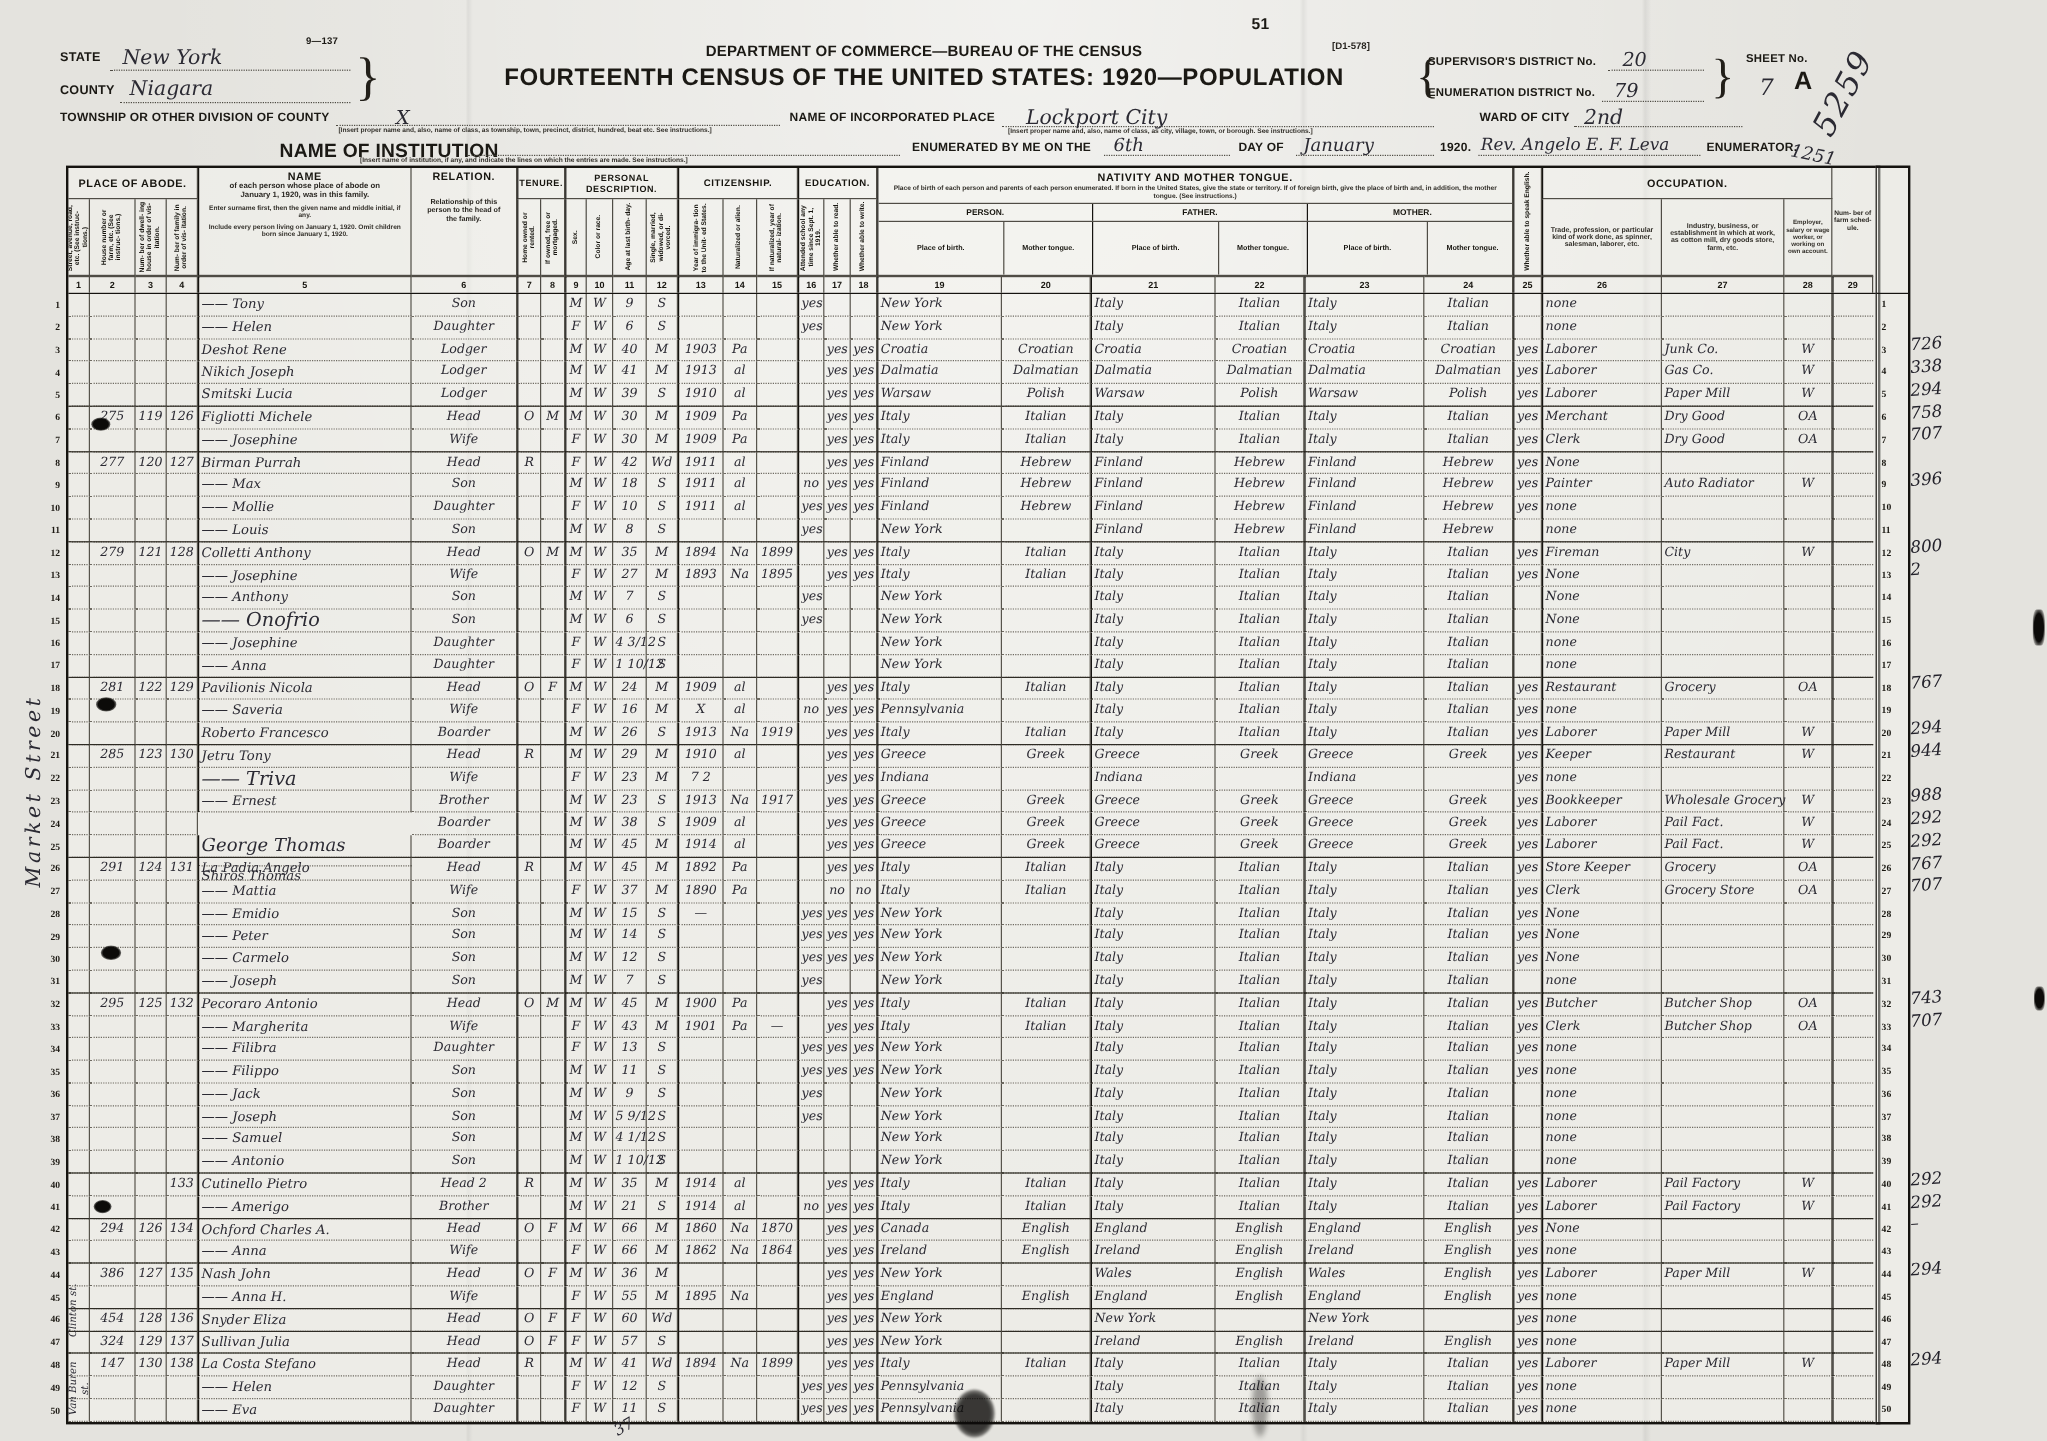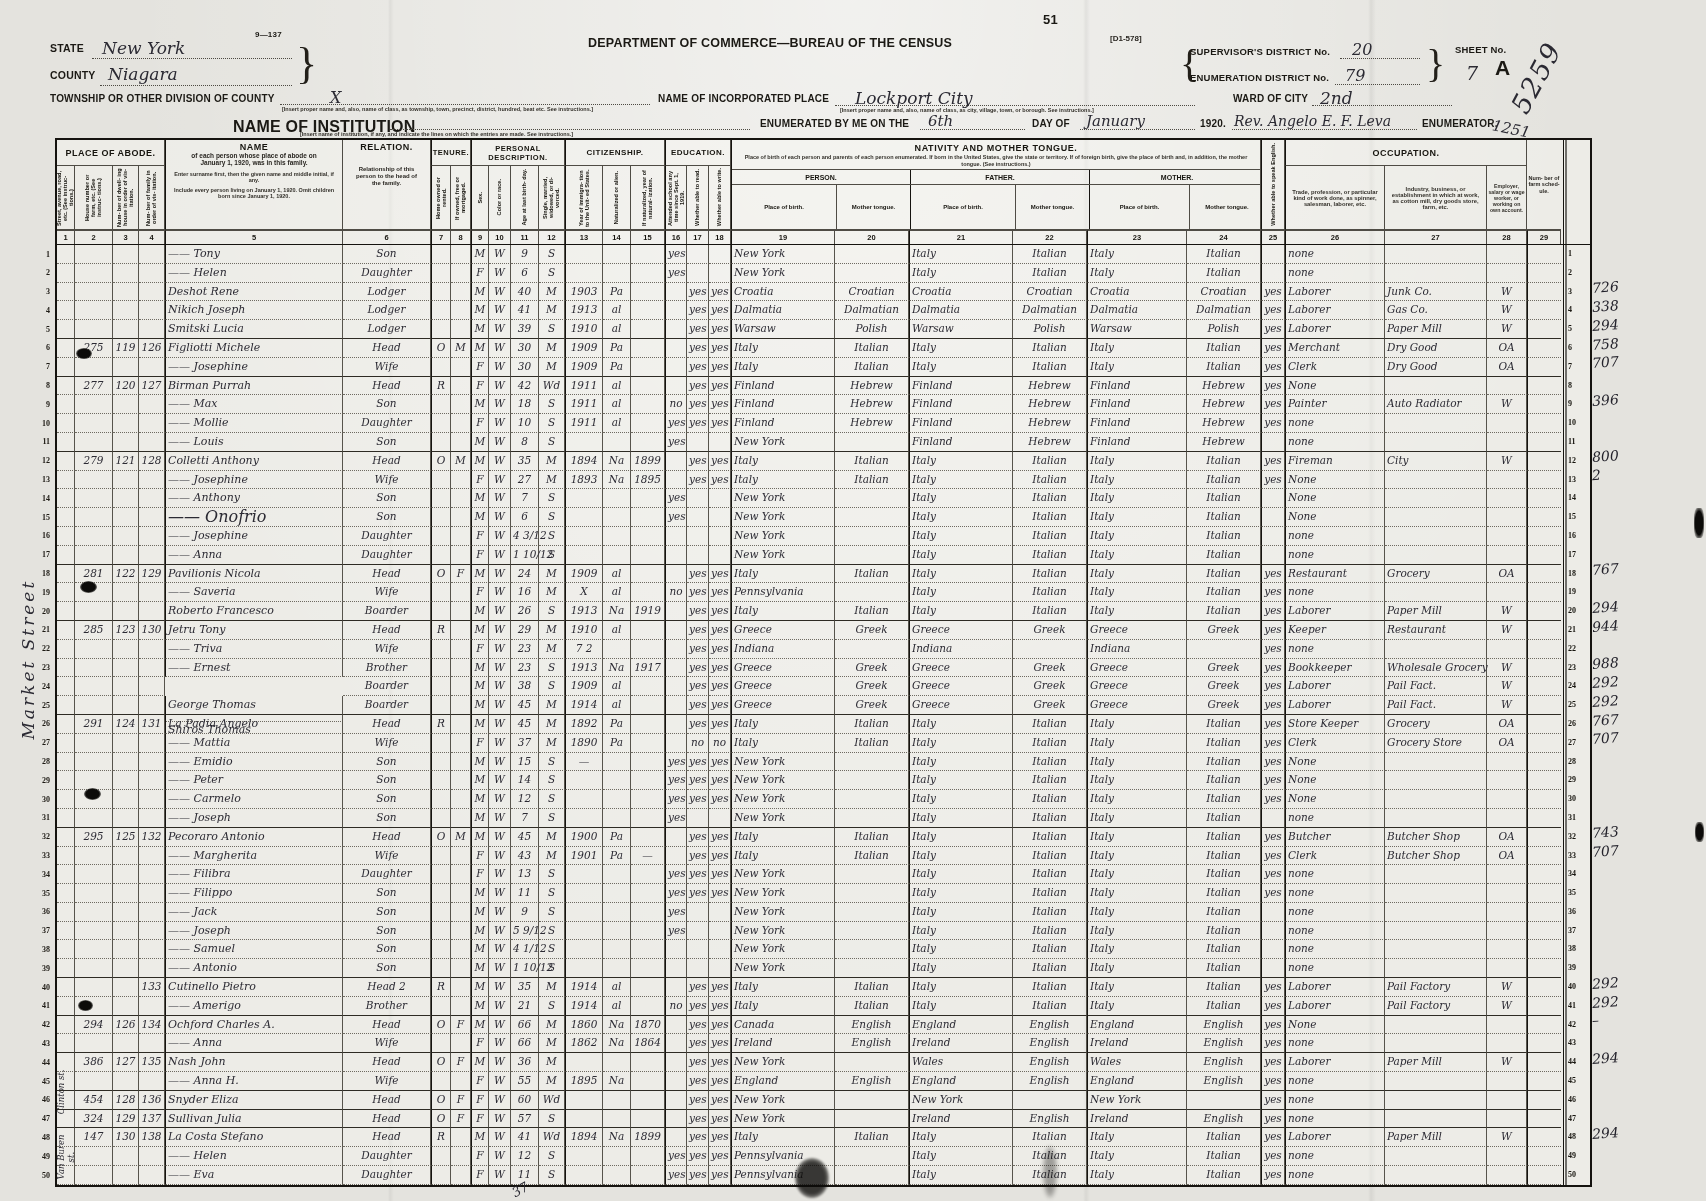--- a/index.html
+++ b/index.html
@@ -60,20 +60,21 @@
 </head>
 <body>
 
 <div class="sheet">
 
   <div class="abs pl" style="left:1043px;top:12px;font-size:13px;">51</div>
   <div class="abs pl" style="left:255px;top:30px;font-size:8px;">9—137</div>
   <div class="abs tiny" style="left:1110px;top:34px;font-size:8px;">[D1-578]</div>
 
   <div class="abs pl" style="left:535px;top:36px;width:470px;text-align:center;font-size:12.5px;">DEPARTMENT OF COMMERCE—BUREAU OF THE CENSUS</div>
+  <div class="abs pl" style="left:420px;top:54px;width:700px;text-align:center;font-size:20px;letter-spacing:0.5px;">FOURTEENTH CENSUS OF THE UNITED STATES: 1920—POPULATION</div>
 
   <div class="abs pl" style="left:50px;top:42px;font-size:10.5px;">STATE</div>
   <div class="abs dotl" style="left:92px;top:38px;width:200px;height:20px;">
     <span class="hw" style="font-size:17px;margin-left:10px;">New York</span></div>
   <div class="abs pl" style="left:50px;top:69px;font-size:10.5px;">COUNTY</div>
   <div class="abs dotl" style="left:100px;top:64px;width:192px;height:21px;">
     <span class="hw" style="font-size:17px;margin-left:8px;">Niagara</span></div>
   <div class="abs brace" style="left:296px;top:38px;font-size:44px;">}</div>
 
   <div class="abs pl" style="left:1190px;top:46px;font-size:9.5px;">SUPERVISOR'S DISTRICT No.</div>
@@ -857,21 +858,21 @@
         <div class="bc ctr fam">Greek</div>
         <div class="bc ctr hL fam">yes</div>
         <div class="bc hL fam">Keeper</div>
         <div class="bc fam">Restaurant</div>
         <div class="bc ctr fam">W</div>
         <div class="bc ctr hL fam" style="border-right: none;"></div>
         <div class="bc ctr"></div>
         <div class="bc ctr"></div>
         <div class="bc ctr"></div>
         <div class="bc ctr"></div>
-        <div class="bc hL" style="font-size: 11px;">—— Triva</div>
+        <div class="bc hL" style="font-size: 16px;">—— Triva</div>
         <div class="bc ctr">Wife</div>
         <div class="bc ctr hL"></div>
         <div class="bc ctr"></div>
         <div class="bc ctr hL">F</div>
         <div class="bc ctr">W</div>
         <div class="bc ctr">23</div>
         <div class="bc ctr">M</div>
         <div class="bc ctr hL">7 2</div>
         <div class="bc ctr"></div>
         <div class="bc ctr"></div>
@@ -944,21 +945,21 @@
         <div class="bc ctr">Greek</div>
         <div class="bc ctr hL">yes</div>
         <div class="bc hL">Laborer</div>
         <div class="bc">Pail Fact.</div>
         <div class="bc ctr">W</div>
         <div class="bc ctr hL" style="border-right: none;"></div>
         <div class="bc ctr"></div>
         <div class="bc ctr"></div>
         <div class="bc ctr"></div>
         <div class="bc ctr"></div>
-        <div class="bc hL" style="font-size: 11px;">George Thomas</div>
+        <div class="bc hL" style="font-size: 15px;">George Thomas</div>
         <div class="bc ctr">Boarder</div>
         <div class="bc ctr hL"></div>
         <div class="bc ctr"></div>
         <div class="bc ctr hL">M</div>
         <div class="bc ctr">W</div>
         <div class="bc ctr">45</div>
         <div class="bc ctr">M</div>
         <div class="bc ctr hL">1914</div>
         <div class="bc ctr">al</div>
         <div class="bc ctr"></div>

